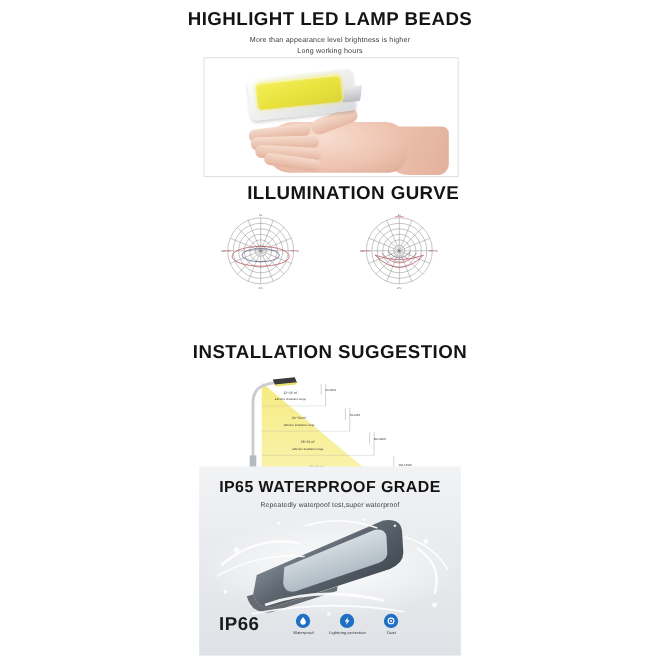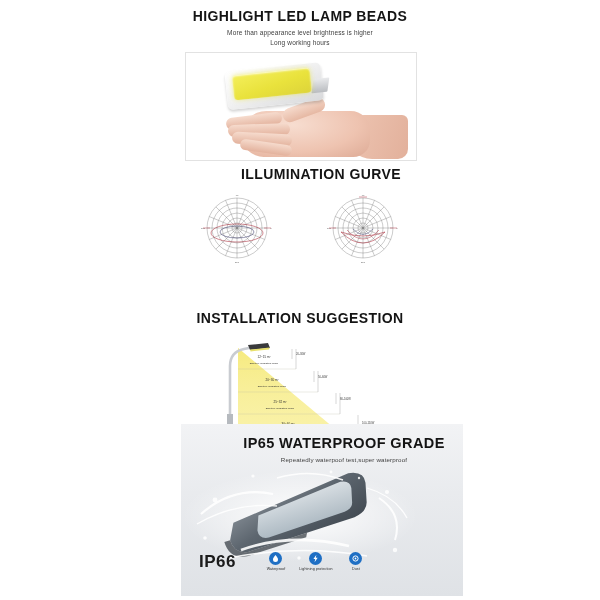--- a/index.html
+++ b/index.html
@@ -7,21 +7,21 @@
     width:600px;height:600px;overflow:hidden;
     background:#ffffff;
     font-family:"Liberation Sans",sans-serif;
     color:#1a1a1a;
   }
   .page{width:600px;height:600px;position:relative;}
 
   
   .section{position:absolute;left:0;width:600px;}
   .sec-title{
-    text-align:center;font-size:14px;font-weight:700;
+    text-align:center;font-size:17px;font-weight:700;
     letter-spacing:.4px;color:#141414;
   }
   .sec-sub{
     text-align:center;font-size:6.5px;color:#3d3d3d;
     line-height:1.55;margin-top:4px;letter-spacing:.15px;
   }
 
   
   #sec-beads{top:8px;height:150px;}
   .bead-stage{
@@ -87,27 +87,27 @@
   
   #sec-install{top:284px;height:152px;margin-top:26px;}
   .install-stage{
     position:absolute;left:208px;top:26px;width:186px;height:126px;
     background:#fff;
   }
 
   
   #sec-ip{top:424px;left:181px;width:238px;height:172px;
     background:linear-gradient(180deg,#f2f3f5 0%,#e9ebee 40%,#dfe2e6 100%);
-    overflow:hidden;padding-left:44px;}
+    overflow:hidden;}
   #sec-ip .sec-title{position:relative;z-index:4;padding-top:11px;font-size:14.5px;}
   #sec-ip .sec-sub{position:relative;z-index:4;font-size:6.2px;}
   .water-art{position:absolute;left:0;top:34px;width:238px;height:108px;z-index:2;}
   .badge-row{
-    position:absolute;left:0;bottom:24px;width:208px;height:34px;z-index:5;
-    display:flex;align-items:flex-end;padding-left:18px;box-sizing:border-box;
+    position:absolute;left:0;bottom:4px;width:208px;height:34px;z-index:5;
+    display:flex;align-items:flex-start;padding-left:18px;box-sizing:border-box;
   }
   .ip-code{
     font-size:17px;font-weight:700;color:#1b1b1b;letter-spacing:.5px;
     margin-right:20px;
   }
   .badge{width:40px;text-align:center;}
   .badge-ico{
     width:13px;height:13px;border-radius:50%;
     background:#1f6fc4;margin:0 auto 2px auto;position:relative;
   }

